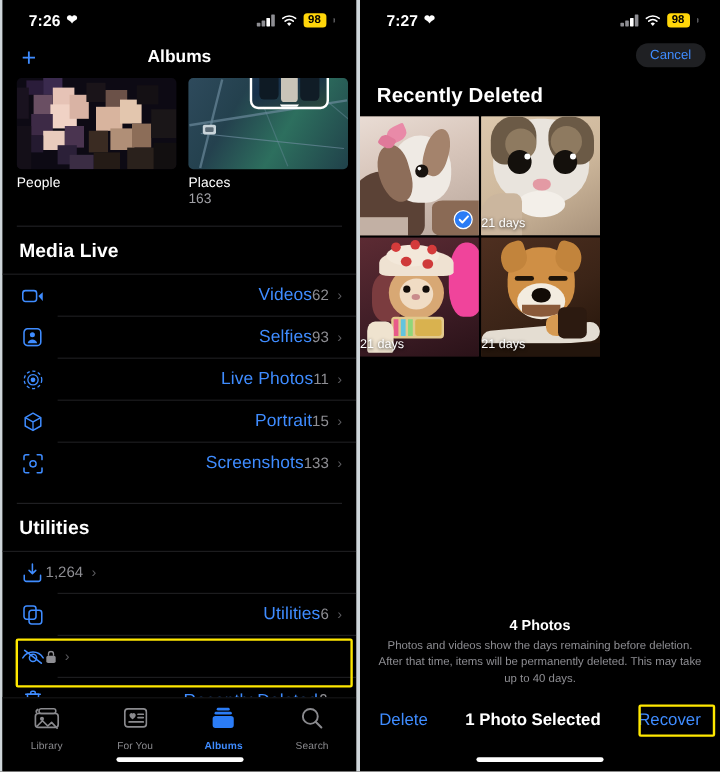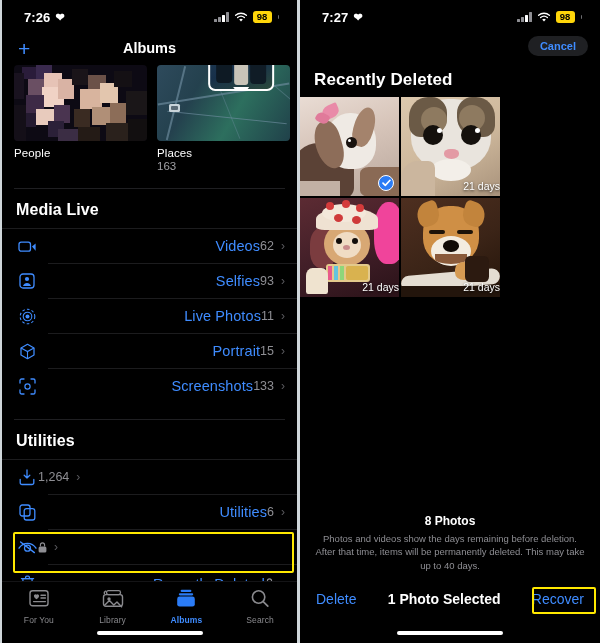--- a/index.html
+++ b/index.html
@@ -118,29 +118,29 @@
   .homebar{
     position:absolute; bottom:8px; left:50%; transform:translateX(-50%);
     width:106px; height:4px; background:#fff; border-radius:3px;
   }
 
   
   .navbar-right{ height:30px; position:relative; }
   .cancel-btn{
     position:absolute; right:12px; top:2px;
     background:#1f2023; color:#3f8cff; font-size:11px;
-    padding:4px 12px; border-radius:11px; font-weight:700;
+    padding:4px 12px; border-radius:11px; font-weight:400;
   }
   .big-title{ color:#fff; font-size:17px; font-weight:700; padding:6px 0 7px 14px; letter-spacing:.1px;}
 
   .grid{ display:flex; flex-wrap:wrap; gap:2px; padding:0 0 0 0; }
   .cell{ width:99px; height:99px; position:relative; overflow:hidden; background:#111;}
   .cell .days{
-    position:absolute; left:0; right:0; bottom:4px; text-align:right;
-    color:#fff; font-size:10.5px; text-shadow:0 1px 3px rgba(0,0,0,.85);margin-left:32px;
+    position:absolute; left:0; right:0; bottom:4px; text-align:left;
+    color:#fff; font-size:10.5px; text-shadow:0 1px 3px rgba(0,0,0,.85);
   }
   .check{
     position:absolute; right:5px; bottom:5px; width:16px; height:16px;
     border-radius:50%; background:#2b7cf6; border:1.5px solid #fff;
     display:flex; align-items:center; justify-content:center;
   }
   .check svg{ display:block; }
 
   .footer-info{ position:absolute; left:0; right:0; bottom:62px; padding:0 14px 8px 14px; text-align:center;}
   .fi-count{ color:#fff; font-size:12px; font-weight:700; margin-bottom:4px;}
@@ -389,39 +389,39 @@
           <span class="chev">›</span>
         </div>
       </div>
     </div>
 
     <div class="hl" style="left:11px;top:532px;width:281px;height:41px;"></div>
 
     <div class="tabbar">
       <div class="tab">
         <span>
-          <svg width="20" height="19" viewBox="0 0 20 19">
-              <rect x="1" y="1.8" width="18" height="15" rx="2.6" stroke="#8a8a8e" stroke-width="1.4" fill="none"></rect>
-              <path d="M6.6 5.2c-1 0-1.7.8-1.7 1.8 0 1.9 2.6 3.3 2.6 3.3s2.6-1.4 2.6-3.3c0-1-.8-1.8-1.7-1.8-.5 0-.8.2-.9.5-.1-.3-.4-.5-.9-.5z" fill="#8a8a8e"></path>
-              <path d="M12 6.2h4.4M12 9h4.4M4.6 12.6h11.8" stroke="#8a8a8e" stroke-width="1.4" stroke-linecap="round"></path>
-            </svg>
-        </span>
-        <span class="tlabel">For You</span>
-      </div>
-      <div class="tab">
-        <span>
           <svg width="24" height="19" viewBox="0 0 24 19">
               <path d="M4.5 2.2c-1.1.6-1.5 1.6-1.1 2.5" stroke="#8a8a8e" stroke-width="1.4" fill="none" stroke-linecap="round"></path>
               <rect x="5.5" y="1.6" width="14" height="4" rx="1.8" stroke="#8a8a8e" stroke-width="1.3" fill="none"></rect>
               <rect x="2.5" y="5.6" width="19" height="11.6" rx="2.4" stroke="#8a8a8e" stroke-width="1.4" fill="none"></rect>
               <circle cx="8" cy="10" r="1.7" fill="#8a8a8e"></circle>
               <path d="M3.4 16.6l5-5 4.4 4.4 3.2-3 5 5.3" stroke="#8a8a8e" stroke-width="1.4" fill="none" stroke-linejoin="round"></path>
             </svg>
         </span>
         <span class="tlabel">Library</span>
+      </div>
+      <div class="tab">
+        <span>
+          <svg width="20" height="19" viewBox="0 0 20 19">
+              <rect x="1" y="1.8" width="18" height="15" rx="2.6" stroke="#8a8a8e" stroke-width="1.4" fill="none"></rect>
+              <path d="M6.6 5.2c-1 0-1.7.8-1.7 1.8 0 1.9 2.6 3.3 2.6 3.3s2.6-1.4 2.6-3.3c0-1-.8-1.8-1.7-1.8-.5 0-.8.2-.9.5-.1-.3-.4-.5-.9-.5z" fill="#8a8a8e"></path>
+              <path d="M12 6.2h4.4M12 9h4.4M4.6 12.6h11.8" stroke="#8a8a8e" stroke-width="1.4" stroke-linecap="round"></path>
+            </svg>
+        </span>
+        <span class="tlabel">For You</span>
       </div>
       <div class="tab active">
         <span>
           <svg width="20" height="19" viewBox="0 0 20 19">
               <rect x="4.6" y=".8" width="10.8" height="2.3" rx="1.15" fill="#2b7cf6"></rect>
               <rect x="2.8" y="4.2" width="14.4" height="2.3" rx="1.15" fill="#2b7cf6"></rect>
               <rect x="1.2" y="7.6" width="17.6" height="10" rx="2.4" fill="#2b7cf6"></rect>
             </svg>
         </span>
         <span class="tlabel">Albums</span>
@@ -554,21 +554,21 @@
           <span style="left:0;top:74px;width:99px;height:16px;background:#e4ddd2;border-radius:8px;transform:rotate(-5deg)"></span>
           <span style="left:54px;top:64px;width:22px;height:18px;background:#d69a52;border-radius:40%"></span>
           <span style="left:64px;top:58px;width:24px;height:26px;background:#2c1a10;border-radius:20%"></span>
           <span style="left:0;top:88px;width:99px;height:11px;background:#23150c"></span>
         </span>
         <span class="days">21 days</span>
       </div>
     </div>
 
     <div class="footer-info">
-      <div class="fi-count">8 Photos</div>
+      <div class="fi-count">4 Photos</div>
       <div class="fi-desc">Photos and videos show the days remaining before deletion. After that time, items will be permanently deleted. This may take up to 40 days.</div>
     </div>
 
     <div class="action-bar">
       <span class="act">Delete</span>
       <span class="act-mid">1 Photo Selected</span>
       <span class="act-right">Recover</span>
       <div class="homebar"></div>
     </div>
 

